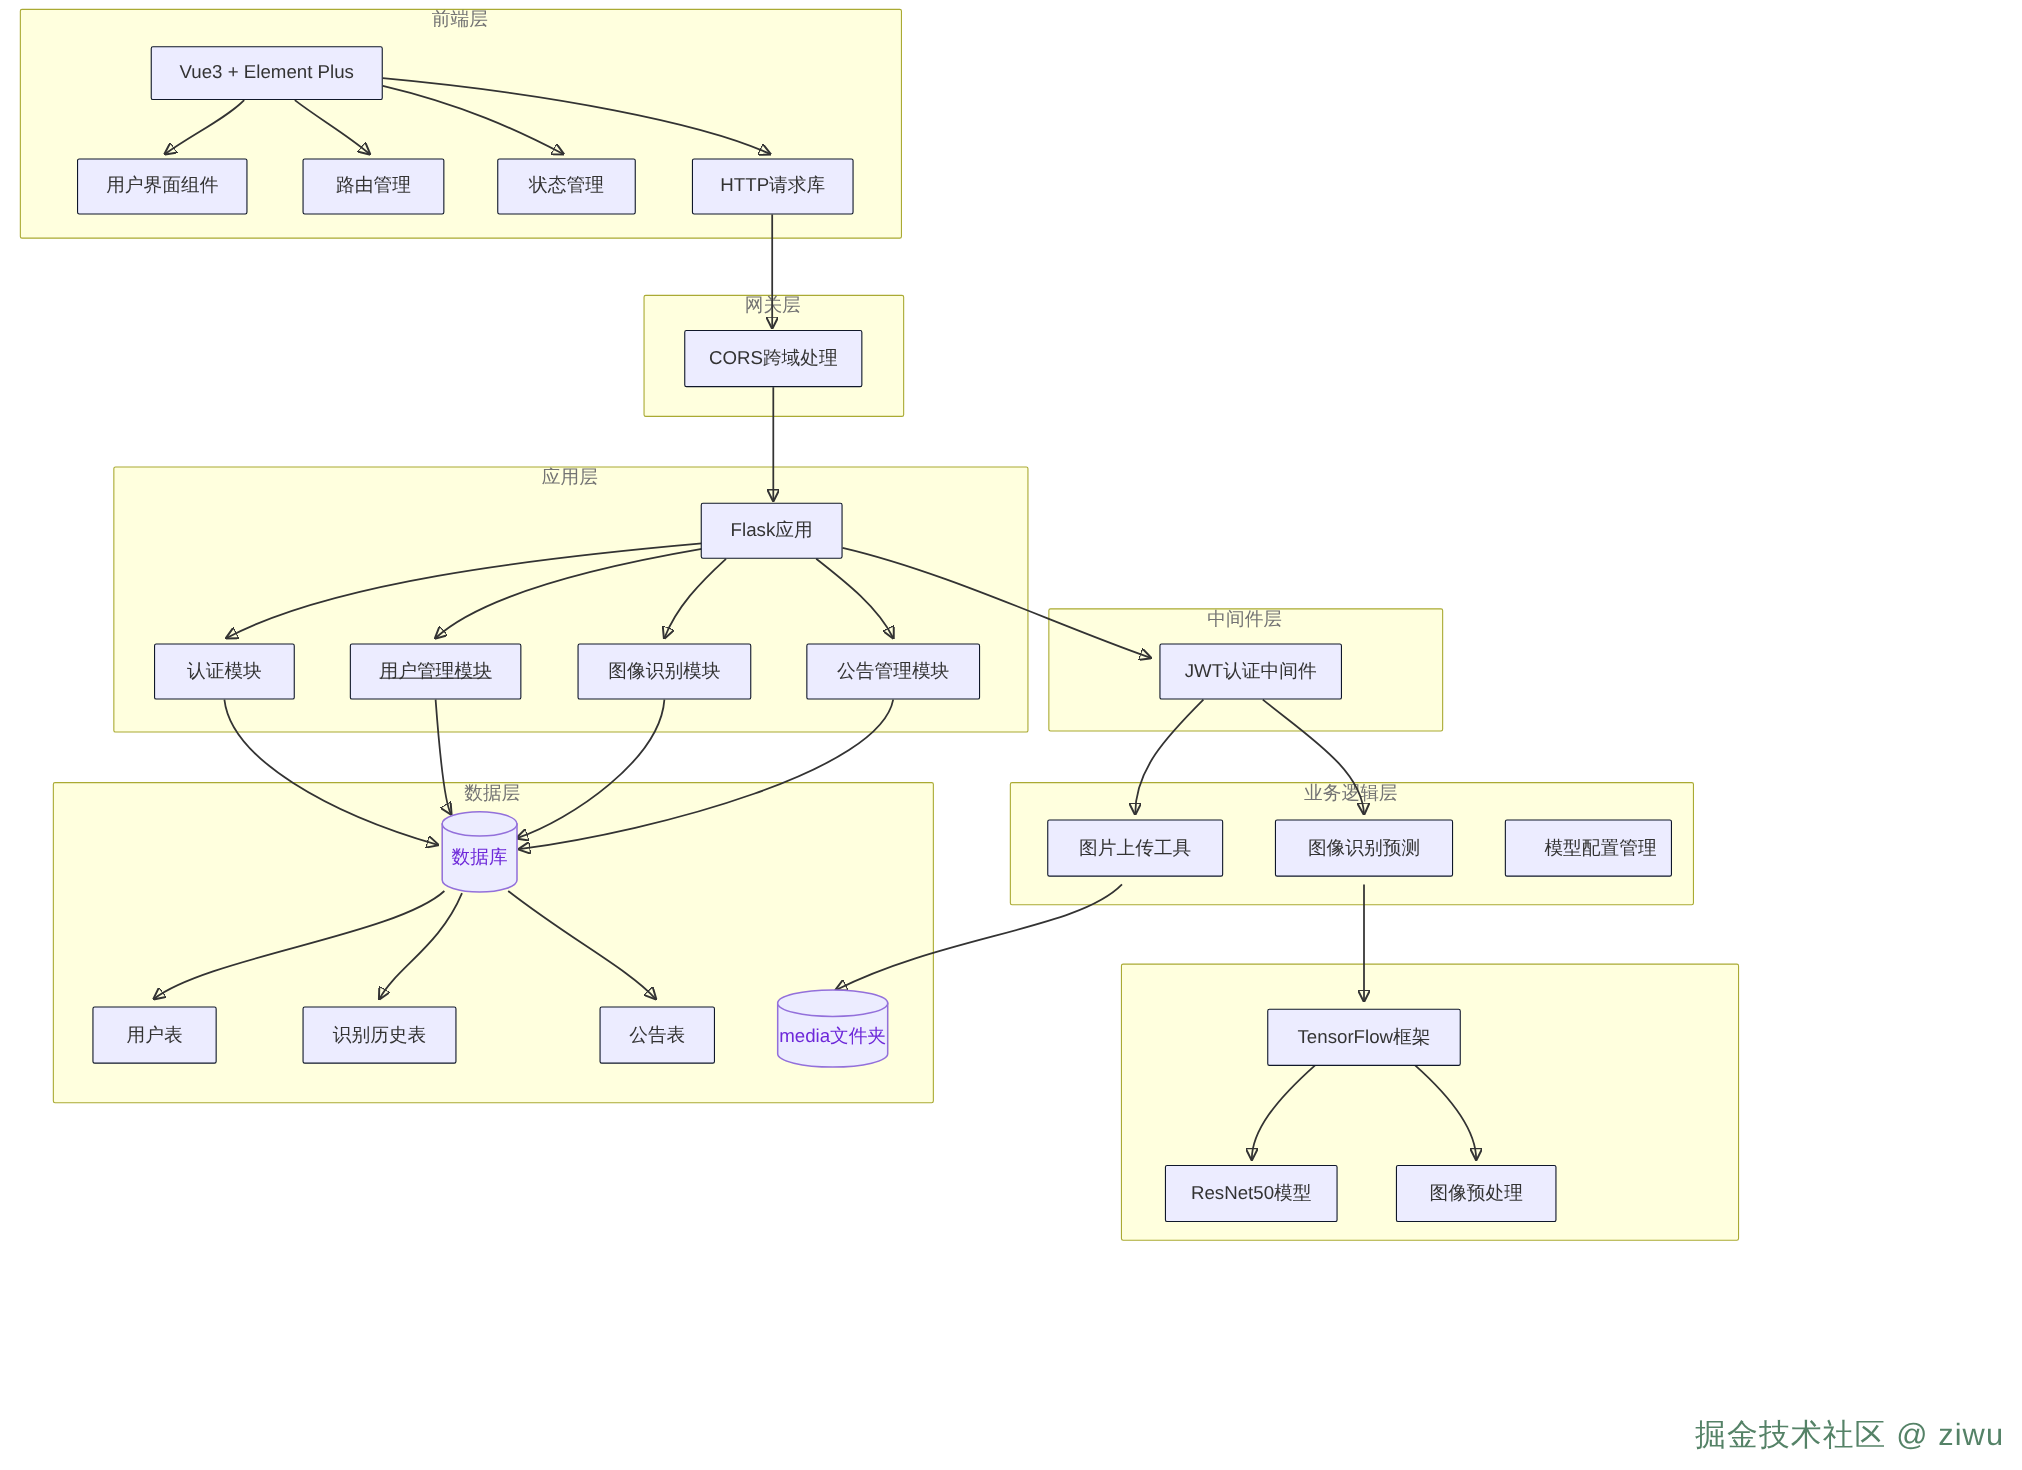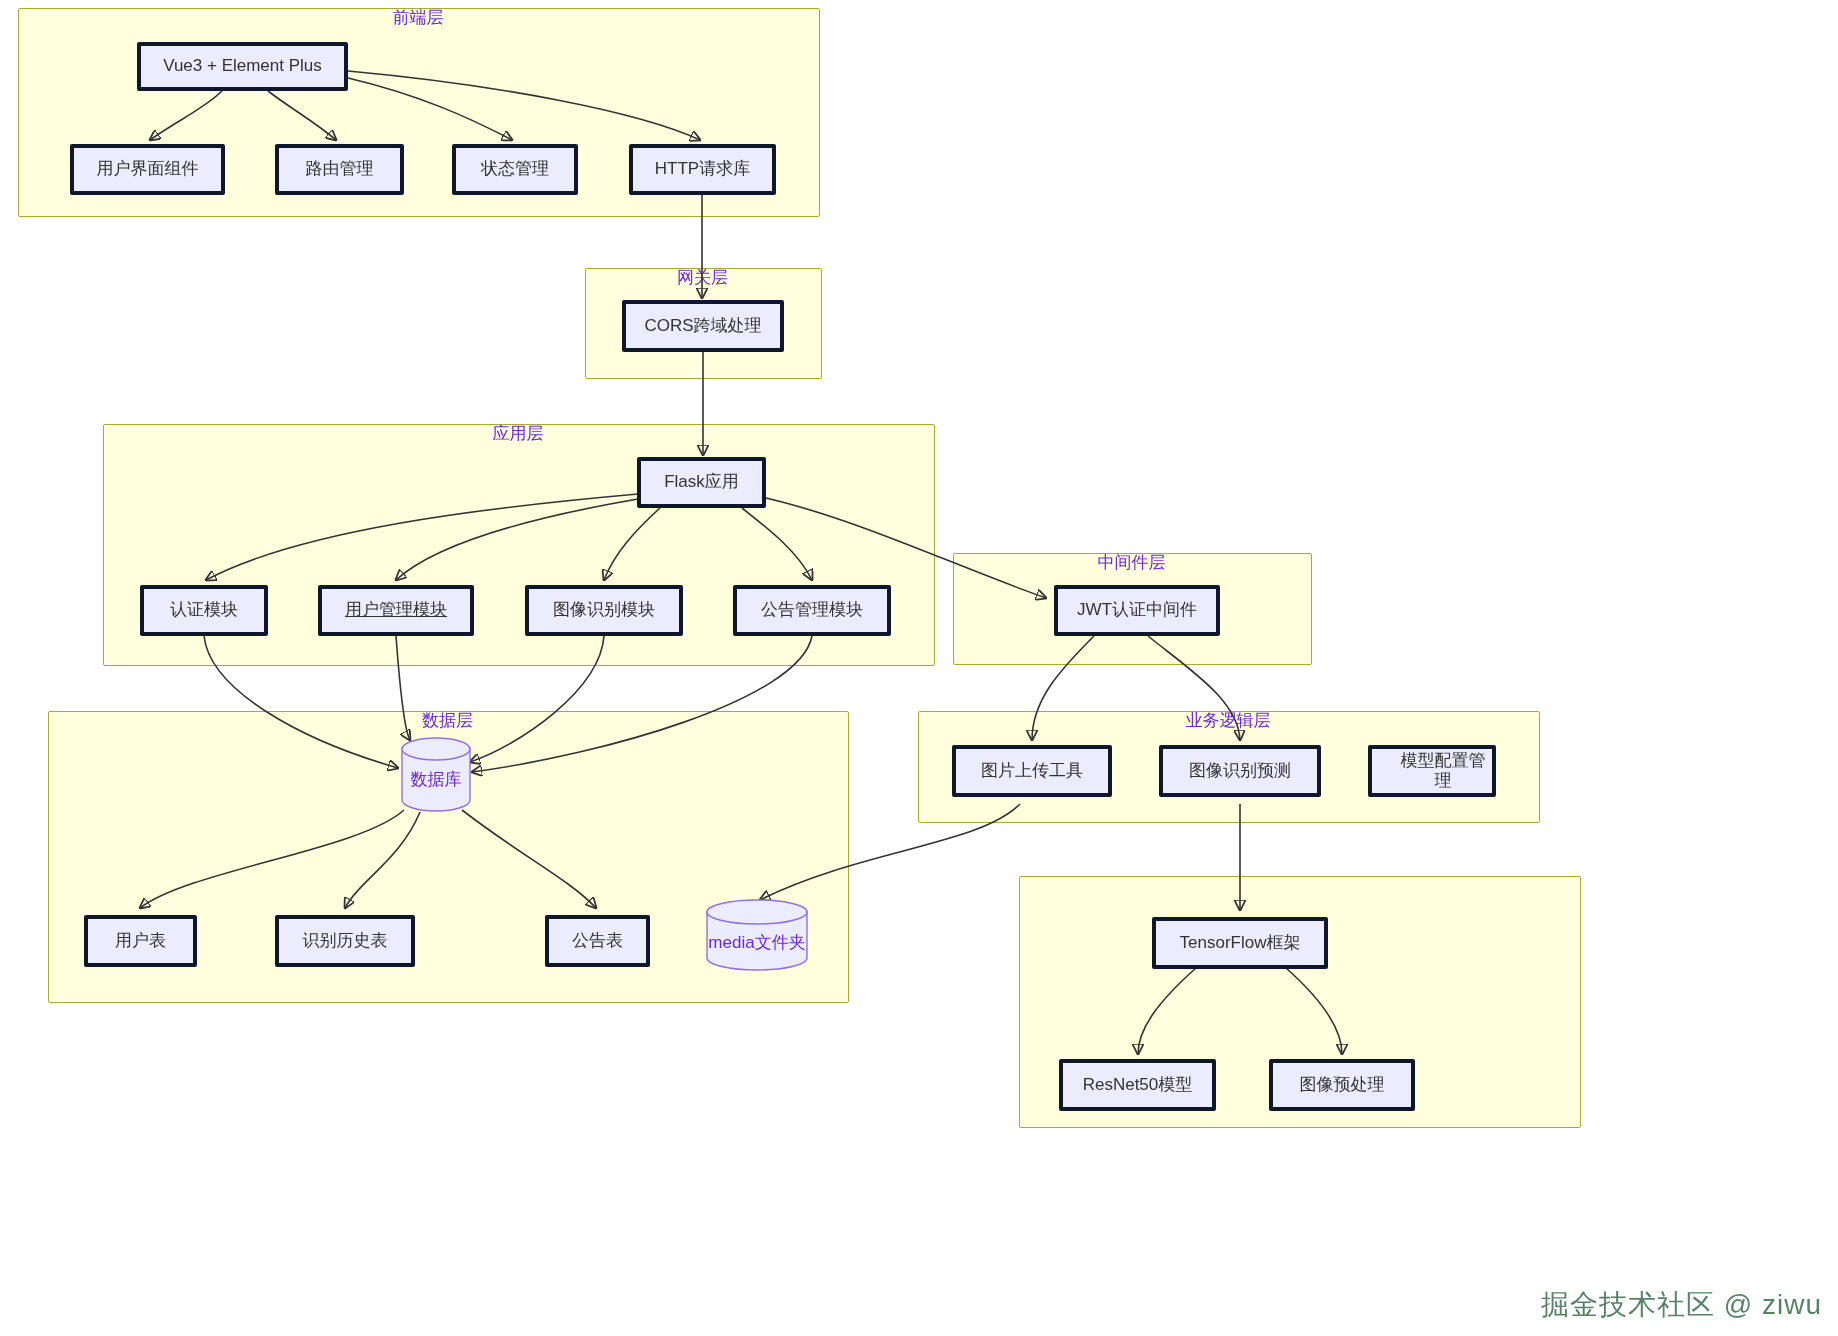--- a/index.html
+++ b/index.html
@@ -33,30 +33,30 @@
     border:1px solid #aaaa33;
     border-radius:2px;
     z-index:1;
   }
   .cluster-label{
     position:absolute;
     top:7px;
     left:0; right:0;
     text-align:center;
     font-size:17px;
-    color:#6d28d9;
+    color:#737373;
     line-height:1.2;
     white-space:nowrap;
     z-index:3;
   }
   
   .node{
     position:absolute;
     background:#ececff;
-    border:4px solid #0f172a;
+    border:1px solid #0f172a;
     border-radius:2px;
     display:flex;
     align-items:center;
     justify-content:center;
     font-size:17px;
     color:#333333;
     text-align:center;
     z-index:8;
     box-sizing:border-box;
     padding:2px 6px;
@@ -167,21 +167,21 @@
 
   <div class="node" style="left:140px; top:585px; width:128px; height:51px;">认证模块</div>
   <div class="node" style="left:318px; top:585px; width:156px; height:51px;text-decoration:underline;">用户管理模块</div>
   <div class="node" style="left:525px; top:585px; width:158px; height:51px;">图像识别模块</div>
   <div class="node" style="left:733px; top:585px; width:158px; height:51px;">公告管理模块</div>
 
   <div class="node" style="left:1054px; top:585px; width:166px; height:51px;">JWT认证中间件</div>
 
   <div class="node" style="left:952px; top:745px; width:160px; height:52px;">图片上传工具</div>
   <div class="node" style="left:1159px; top:745px; width:162px; height:52px;">图像识别预测</div>
-  <div class="node" style="left:1368px; top:745px; width:128px; height:52px;padding-left:28px;">模型配置管理</div>
+  <div class="node" style="left:1368px; top:745px; width:152px; height:52px;padding-left:28px;">模型配置管理</div>
 
   <div class="cyl" style="left:400px; top:737px; width:72px; height:75px;">
     <svg width="72" height="75" viewBox="0 0 72 75">
       <path d="M 2,12 L 2,63 A 34,11 0 0 0 70,63 L 70,12 Z" fill="#ececff" stroke="#9370db" stroke-width="1.4"></path>
       <ellipse cx="36" cy="12" rx="34" ry="11" fill="#ececff" stroke="#9370db" stroke-width="1.4"></ellipse>
     </svg>
     <div class="cyl-label" style="top:54%;">数据库</div>
   </div>
 
   <div class="node" style="left:84px; top:915px; width:113px; height:52px;">用户表</div>

